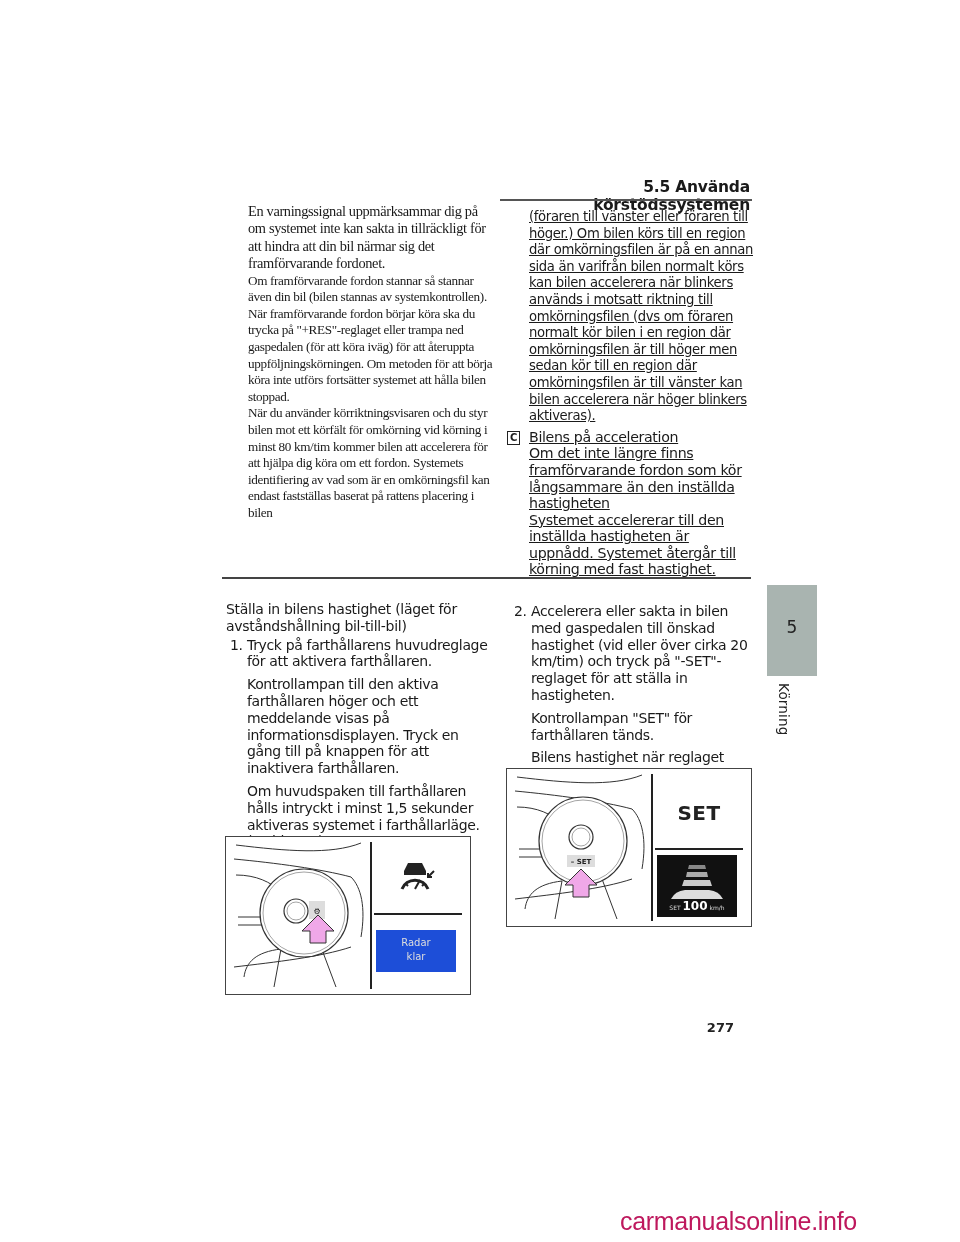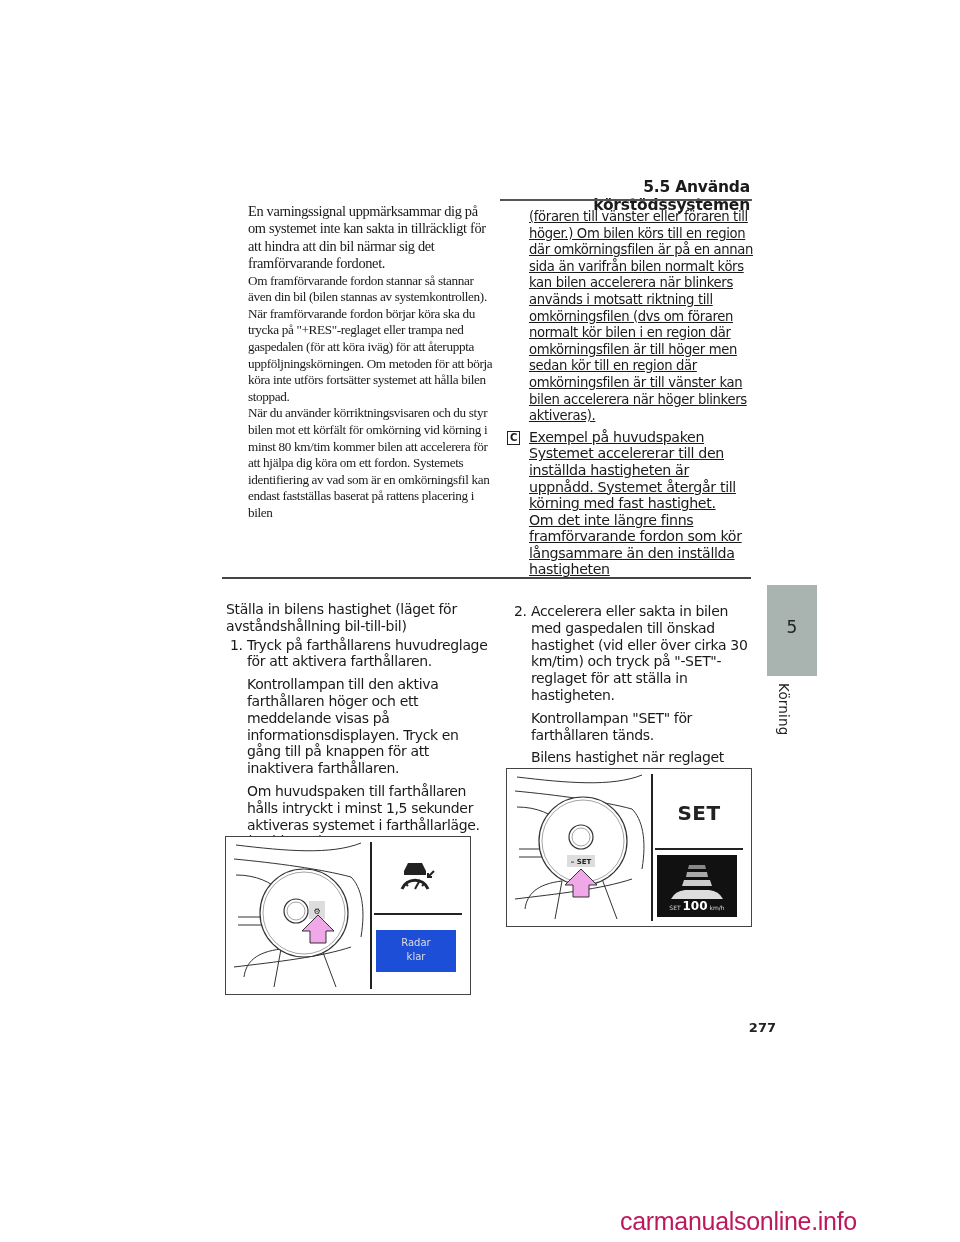--- a/index.html
+++ b/index.html
@@ -63,21 +63,21 @@
   }
   .speed-box {
     position: absolute; left: 150px; top: 86px; width: 80px; height: 62px; background: #111;
   }
   .speed-text {
     position: absolute; left: 0; bottom: 4px; width: 80px; text-align: center; color: #ddd;
     font-size: 6px; white-space: nowrap;
   }
   .speed-text b { font-size: 12px; color: #fff; }
   .page-num {
-    position: absolute; left: 736px; top: 1020px; width: 40px; text-align: right;
+    position: absolute; left: 694px; top: 1020px; width: 40px; text-align: right;
     font-weight: bold; font-size: 13px; color: #222;
   }
   .watermark {
     position: absolute; left: 620px; top: 1207px; font-size: 25px; color: #be185d;
     font-family: "Liberation Sans", sans-serif; letter-spacing: -0.3px; white-space: nowrap;
   }
 </style>
 </head>
 <body>
 
@@ -87,23 +87,23 @@
 <div class="col col-left-top">
   <p class="big">En varningssignal uppmärksammar dig på om systemet inte kan sakta in tillräckligt för att hindra att din bil närmar sig det framförvarande fordonet.</p>
   <p>Om framförvarande fordon stannar så stannar även din bil (bilen stannas av systemkontrollen). När framförvarande fordon börjar köra ska du trycka på "+RES"-reglaget eller trampa ned gaspedalen (för att köra iväg) för att återuppta uppföljningskörningen. Om metoden för att börja köra inte utförs fortsätter systemet att hålla bilen stoppad.</p>
   <p>När du använder körriktningsvisaren och du styr bilen mot ett körfält för omkörning vid körning i minst 80 km/tim kommer bilen att accelerera för att hjälpa dig köra om ett fordon. Systemets identifiering av vad som är en omkörningsfil kan endast fastställas baserat på rattens placering i bilen</p>
 </div>
 
 <div class="col col-right-top">
   <p>(föraren till vänster eller föraren till höger.) Om bilen körs till en region där omkörningsfilen är på en annan sida än varifrån bilen normalt körs kan bilen accelerera när blinkers används i motsatt riktning till omkörningsfilen (dvs om föraren normalt kör bilen i en region där omkörningsfilen är till höger men sedan kör till en region där omkörningsfilen är till vänster kan bilen accelerera när höger blinkers aktiveras).</p>
   <div class="c-item">
     <span class="c-badge">C</span>
-    <p class="big">Exempel på huvudspaken</p>
+    <p class="big">Bilens på acceleration</p>
+    <p class="big">Om det inte längre finns framförvarande fordon som kör långsammare än den inställda hastigheten</p>
     <p class="big">Systemet accelererar till den inställda hastigheten är uppnådd. Systemet återgår till körning med fast hastighet.</p>
-    <p class="big">Om det inte längre finns framförvarande fordon som kör långsammare än den inställda hastigheten</p>
   </div>
 </div>
 
 <div class="section-rule"></div>
 
 <div class="side-tab">
   <div class="side-tab-num">5</div>
 </div>
 <div class="side-label">Körning</div>
 
@@ -113,21 +113,21 @@
     <span class="step-num">1.</span>
     <p>Tryck på farthållarens huvudreglage för att aktivera farthållaren.</p>
     <p class="gap">Kontrollampan till den aktiva farthållaren höger och ett meddelande visas på informationsdisplayen. Tryck en gång till på knappen för att inaktivera farthållaren.</p>
     <p class="gap">Om huvudspaken till farthållaren hålls intryckt i minst 1,5 sekunder aktiveras systemet i farthållarläge. (→Sid. 279)</p>
   </div>
 </div>
 
 <div class="col col-right-bottom">
   <div class="step">
     <span class="step-num">2.</span>
-    <p>Accelerera eller sakta in bilen med gaspedalen till önskad hastighet (vid eller över cirka 30 km/tim) och tryck på "-SET"-reglaget för att ställa in hastigheten.</p>
+    <p>Accelerera eller sakta in bilen med gaspedalen till önskad hastighet (vid eller över cirka 20 km/tim) och tryck på "-SET"-reglaget för att ställa in hastigheten.</p>
     <p class="gap">Kontrollampan "SET" för farthållaren tänds.</p>
     <p class="gap">Bilens hastighet när reglaget släpps blir den inställda hastigheten.</p>
   </div>
 </div>
 
 <div class="figure fig1">
   <svg class="wheel" width="144" height="157" viewBox="0 0 144 157">
     <g fill="none" stroke="#333" stroke-width="1">
       <path d="M10 8 C 60 14, 105 18, 135 6"></path>
       <path d="M8 22 C 50 26, 95 32, 125 40 C 135 50, 140 70, 135 100"></path>

